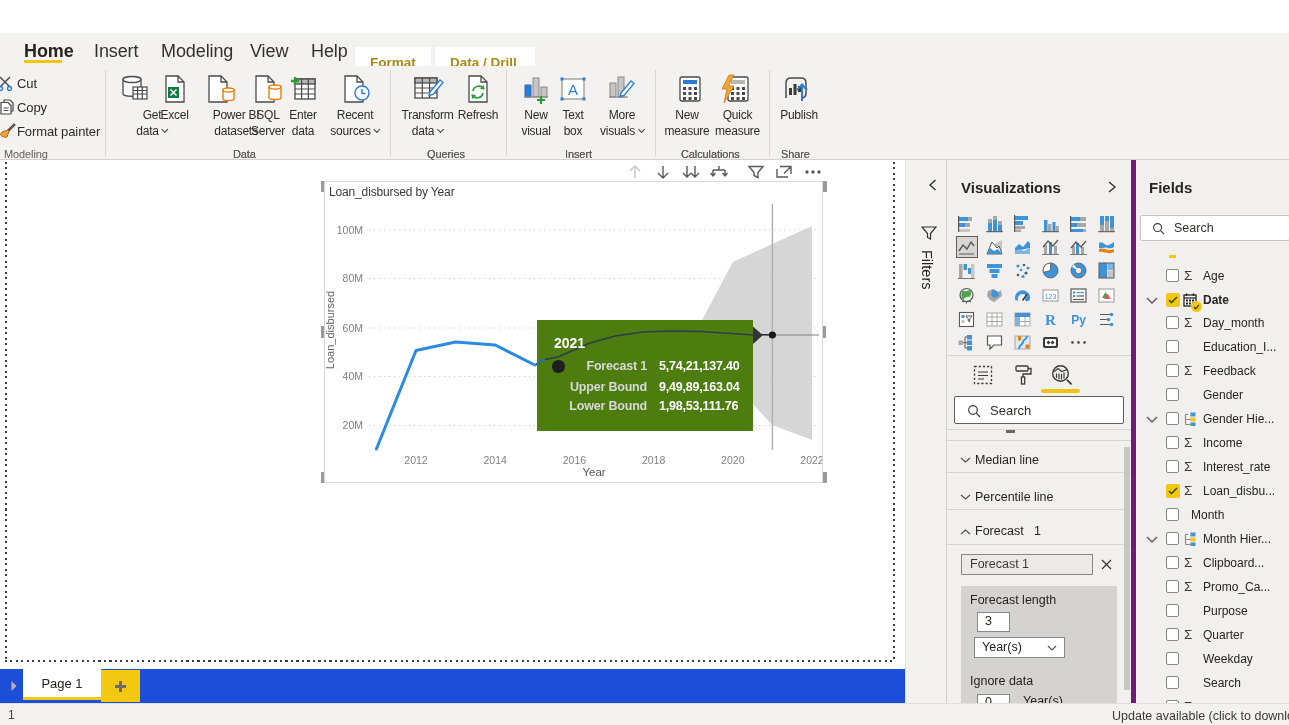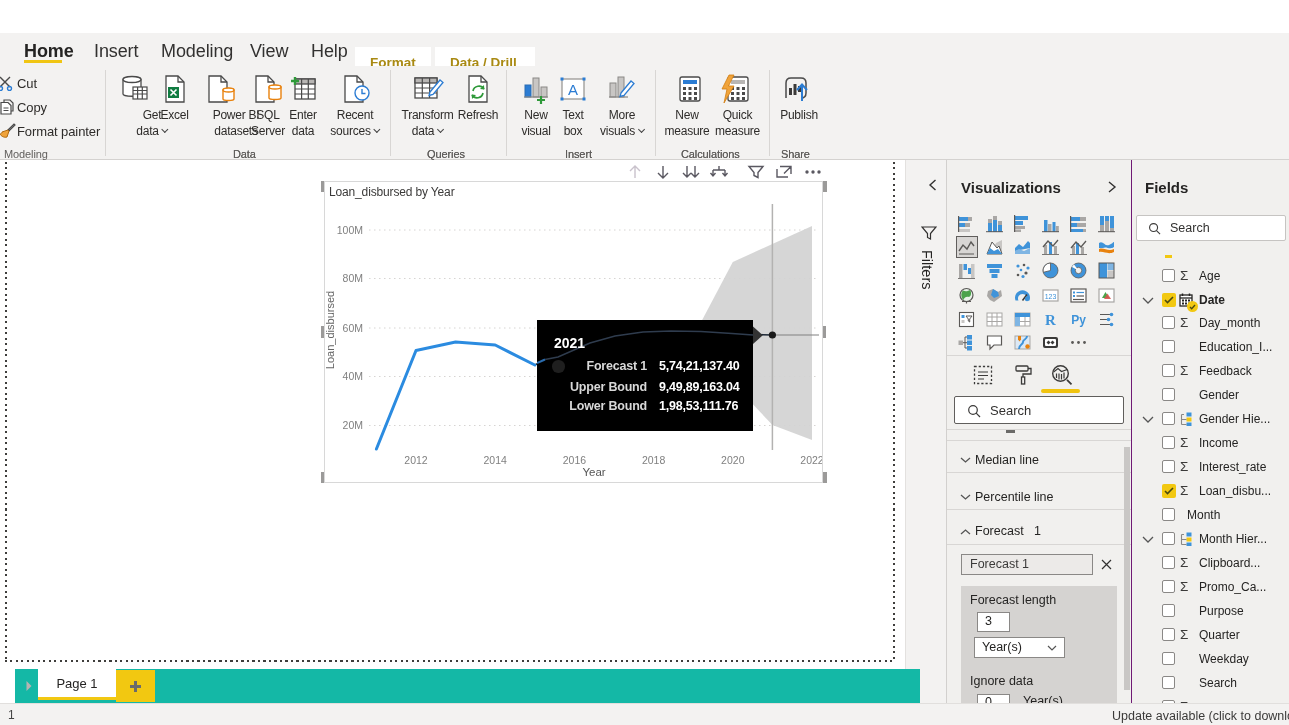--- a/index.html
+++ b/index.html
@@ -28,37 +28,37 @@
   .small-item { position:absolute; font-size:13px; color:#2e2c2a; }
   .ttl,.mtab,.rlabel,.small-item { letter-spacing:-0.1px; }
   .rt { letter-spacing:-0.25px; }
   
   #canvasarea { left:0; top:160px; width:905px; height:509px; background:#ffffff; }
   .dashv { position:absolute; width:2px; background-image:repeating-linear-gradient(to bottom,#3f3e3c 0,#3f3e3c 2px,transparent 2px,transparent 5.5px); }
   .dashh { position:absolute; height:2px; background-image:repeating-linear-gradient(to right,#3f3e3c 0,#3f3e3c 2px,transparent 2px,transparent 5.5px); }
   #visual { position:absolute; left:324px; top:21px; width:499px; height:302px; border:1px solid #d8d8d8; background:#ffffff; }
   .hnd { position:absolute; background:#9b9a99; }
   
-  #tooltip { position:absolute; left:212px; top:138px; width:216px; height:111px; background:#000000; color:#fff; }
+  #tooltip { position:absolute; left:212px; top:138px; width:216px; height:111px; background:#4d7c0f; color:#fff; }
   #tooltip .tt-title { position:absolute; left:17px; top:15px; font-size:14px; font-weight:bold; color:#fff; }
   .tt-row { position:absolute; left:0; width:216px; font-size:12.5px; letter-spacing:-0.2px; }
   .tt-lab { position:absolute; right:106px; text-align:right; color:#d8d8d8; font-weight:bold; white-space:nowrap; }
   .tt-val { position:absolute; left:122px; color:#ffffff; font-weight:bold; white-space:nowrap; }
   
   #filterstrip { left:905px; top:160px; width:42px; height:543px; background:#f3f2f1; border-left:1px solid #e3e1df; border-right:1px solid #d2d0ce; }
   #vizpane { left:947px; top:160px; width:184px; height:543px; background:#f1f0ee; overflow:hidden; }
-  #fieldspane { left:1131px; top:160px; width:158px; height:543px; background:#f1f0ee; border-left:1px solid #701a75; overflow:hidden; }
+  #fieldspane { left:1131px; top:160px; width:158px; height:543px; background:#f1f0ee; border-left:5px solid #701a75; overflow:hidden; }
   .pane-title { font-size:15px; font-weight:bold; color:#252423; }
   .searchbox { position:absolute; background:#fff; border:1px solid #605e5c; border-radius:2px; }
   .sep { position:absolute; left:0; width:100%; height:1px; background:#d8d6d4; }
   .secrow { position:absolute; font-size:12.5px; color:#252423; }
   .frow { position:absolute; font-size:12px; color:#252423; white-space:nowrap; }
   .cb { position:absolute; width:13px; height:13px; border:1px solid #8a8886; border-radius:2px; background:#fff; }
   
-  #tabbar { left:15px; top:669px; width:905px; height:34px; background:#14b8a6; }
+  #tabbar { left:0; top:669px; width:905px; height:34px; background:#1d4ed8; }
   #page1tab { position:absolute; left:23px; top:0px; width:78px; height:31px; background:#ffffff; border-bottom:3px solid #f2c811; text-align:center; font-size:13px; color:#252423; line-height:30px; }
   #plusbtn { position:absolute; left:101px; top:1px; width:39px; height:32px; background:#f2c811; color:#6e6a63; text-align:center; font-size:20px; font-weight:bold; line-height:30px; }
   #statusbar { left:0; top:703px; width:1289px; height:22px; background:#f3f2f1; border-top:1px solid #e1dfdd; font-size:12px; color:#444; }
 </style>
 </head>
 <body>
 <div id="stage">
 
 
 <div id="menubar" class="abs">

